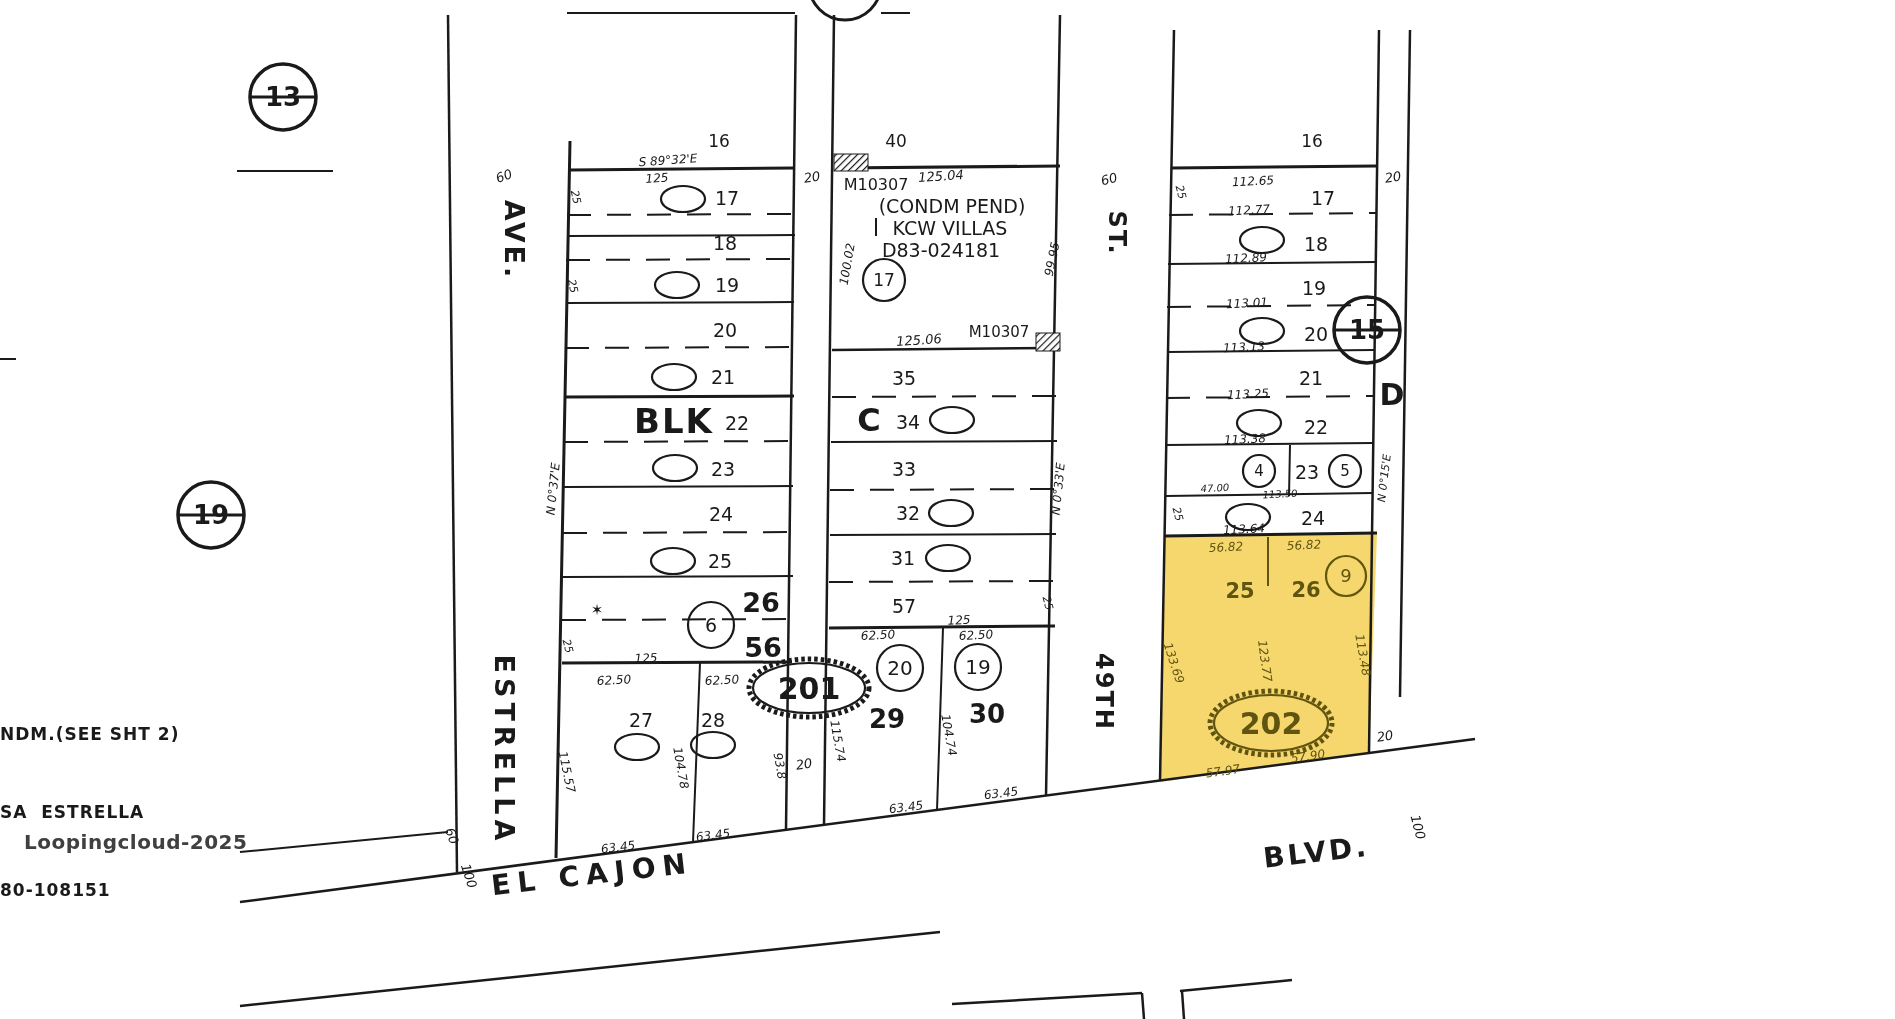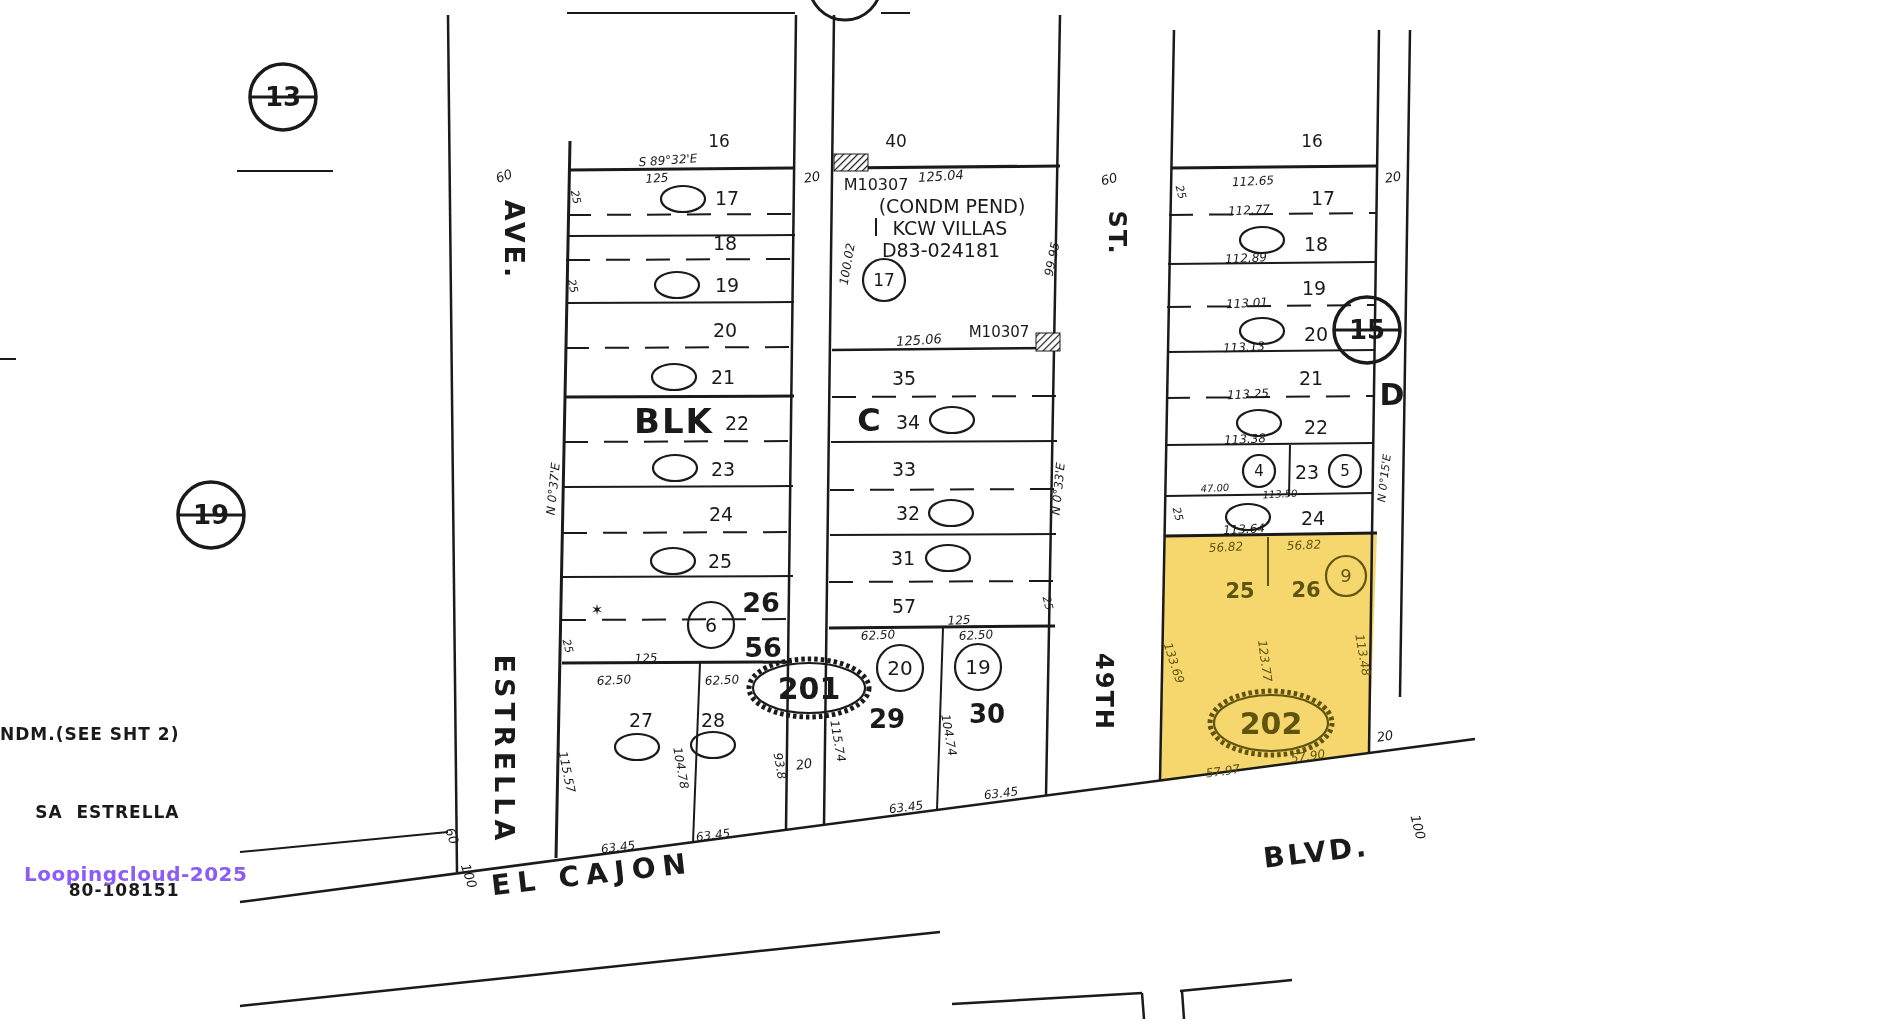--- a/index.html
+++ b/index.html
@@ -1,22 +1,22 @@
 <!DOCTYPE html>
 <html><head>
 <meta charset="utf-8">
 <style>
   html,body{margin:0;padding:0;background:#ffffff;}
   .stage{position:relative;width:1895px;height:1019px;background:#ffffff;overflow:hidden;
          font-family:"DejaVu Sans",sans-serif;}
   svg{position:absolute;left:0;top:0;}
   .notes{position:absolute;left:0px;top:669px;color:#1a1a1a;font-size:17px;line-height:26px;
-         letter-spacing:1px;font-weight:700;white-space:pre;text-align:right;}
+         letter-spacing:1px;font-weight:700;white-space:pre;}
   .notes div{margin:0;}
-  .watermark{position:absolute;left:24px;top:862px;color:#8b5cf6;font-size:20px;font-weight:700;
+  .watermark{position:absolute;left:24px;top:830px;color:#404040;font-size:20px;font-weight:700;
              letter-spacing:0.5px;}
 </style>
 </head>
 <body>
 
 <div class="stage">
   <svg id="map-svg" width="1895" height="1019" viewBox="0 0 1895 1019">
     <defs>
       <pattern id="hatch" patternUnits="userSpaceOnUse" width="5" height="5" patternTransform="rotate(45)">
         <rect width="5" height="5" fill="#ffffff"></rect>

